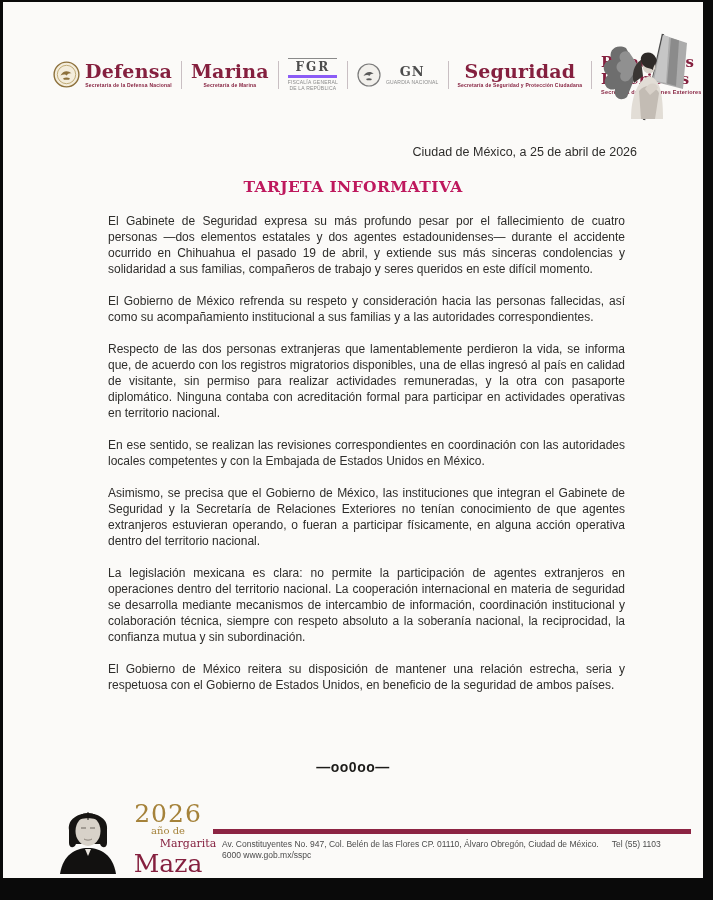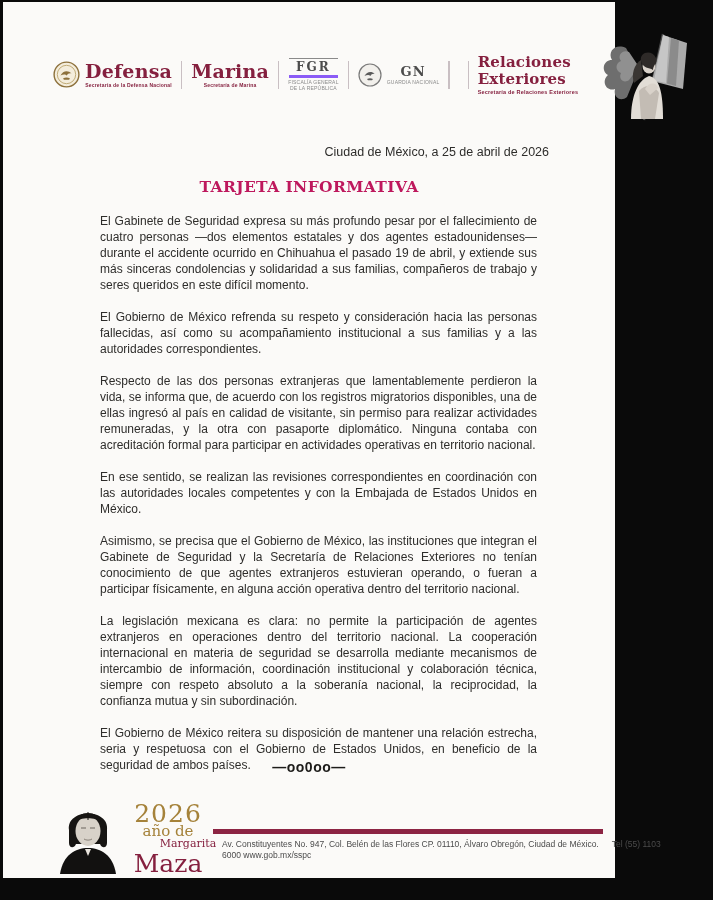--- a/index.html
+++ b/index.html
@@ -2,21 +2,21 @@
 <html style="--maroon: #85203f; --gold: #a5823a; --ink: #2e2d2b; --page: #fbfaf8;"><head>
 <meta charset="utf-8">
 <style>
   html,body{margin:0;padding:0;}
   body{
     width:713px;height:900px;position:relative;
     background:#0a0a0a;overflow:hidden;
     font-family:"Liberation Sans",sans-serif;
   }
   .page{
-    position:absolute;left:3px;top:2px;width:612px;height:876px;
+    position:absolute;left:3px;top:2px;width:700px;height:876px;
     background:var(--page,#fbfaf8);
   }
   
   .logo-row{
     position:absolute;left:50px;top:52px;
     display:flex;align-items:center;
   }
   .logo-block{display:flex;align-items:center;}
   .logo-col{display:flex;flex-direction:column;align-items:center;}
   .wordmark{
@@ -50,34 +50,34 @@
   .doc-title{
     position:absolute;top:175px;left:0;width:100%;text-align:center;
     font-family:"DejaVu Serif","Liberation Serif",serif;
     font-weight:700;font-size:15.5px;letter-spacing:.4px;color:#be185d;
   }
   .doc-body{
     position:absolute;top:211px;left:97px;right:78px;
     font-size:12px;line-height:16px;color:var(--ink,#2e2d2b);
     text-align:justify;
   }
-  .doc-body p{margin:0 0 16px 0;}
+  .doc-body p{margin:0 0 16px 8px;}
   .end-mark{
     position:absolute;top:757px;left:0;width:100%;text-align:center;
     font-weight:700;font-size:14px;color:#1d1c1a;letter-spacing:.5px;
   }
   
   .maza-portrait{position:absolute;left:52px;top:796px;width:66px;height:76px;}
   .anniv{
     position:absolute;left:122px;top:800px;width:86px;
     display:flex;flex-direction:column;align-items:center;
     font-family:"DejaVu Serif","Liberation Serif",serif;font-weight:400;
   }
   .anniv-year{font-size:25px;line-height:24px;color:var(--gold,#a5823a);letter-spacing:1px;}
-  .anniv-prefix{font-size:15px;line-height:10px;color:var(--gold,#a5823a);}
+  .anniv-prefix{font-size:10px;line-height:10px;color:var(--gold,#a5823a);}
   .anniv-name1{font-size:11px;line-height:16px;color:var(--maroon,#85203f);margin-left:40px;}
   .anniv-name2{font-size:25px;line-height:24px;color:var(--maroon,#85203f);}
   .footer-bar{
     position:absolute;left:210px;top:827px;right:12px;height:4.5px;
     background:#8c2443;
   }
   .footer-address{
     position:absolute;left:219px;top:837px;width:452px;
     font-size:8.5px;line-height:11px;color:#4b4b4b;
   }
@@ -131,20 +131,26 @@
         <path d="M9,16 C11,15 13,15 15,16 L14,17.3 L10,17.3 Z" fill="#5b5b5b"></path>
       </svg>
       <div class="logo-col">
         <span class="gn-word">GN</span>
         <span class="logo-sub gray">GUARDIA NACIONAL</span>
       </div>
     </div>
 
     <div class="logo-sep"></div>
 
+    <div class="logo-block">
+      <div class="logo-col">
+        <span class="wordmark">Seguridad</span>
+        <span class="logo-sub">Secretaría de Seguridad y Protección Ciudadana</span>
+      </div>
+    </div>
 
     <div class="logo-sep"></div>
 
     <div class="logo-block">
       <div class="logo-col" style="align-items:flex-start;">
         <span class="wordmark small">Relaciones Exteriores</span>
         <span class="logo-sub" style="font-size:5.5px;">Secretaría de Relaciones Exteriores</span>
       </div>
     </div>
   </div>

